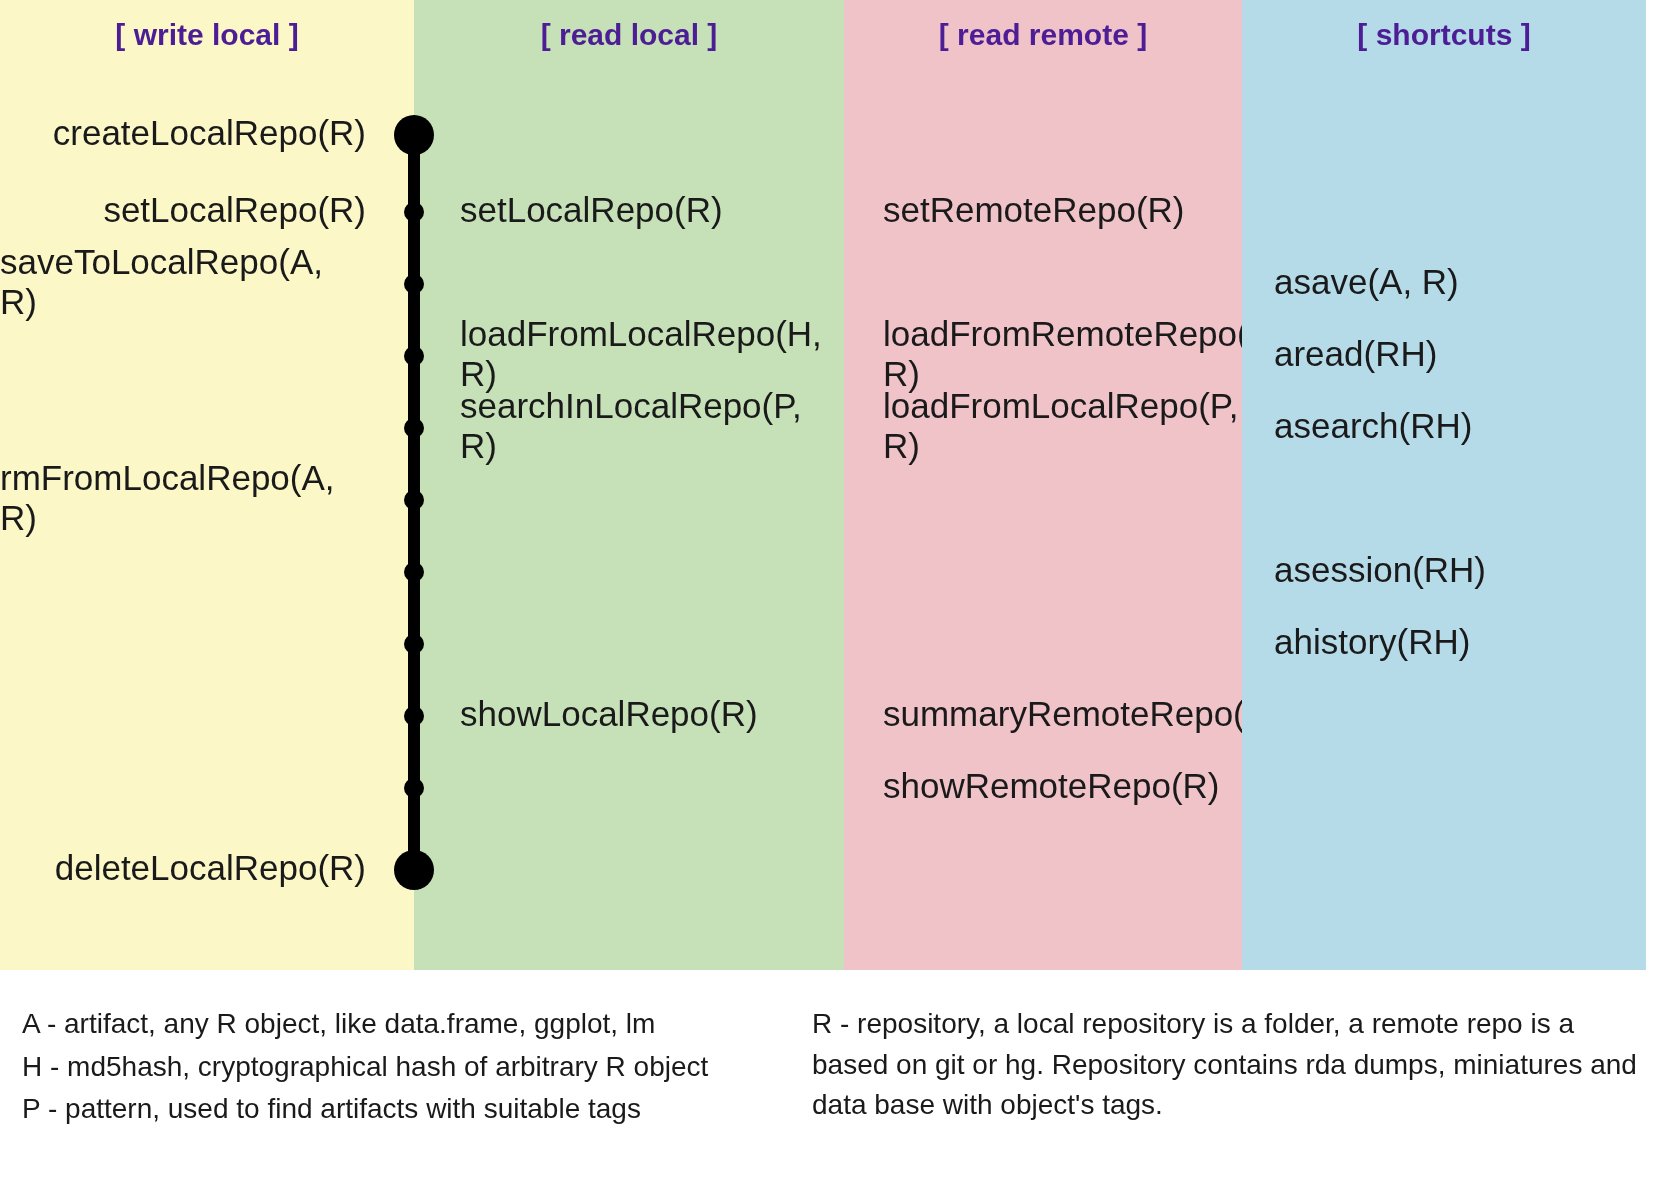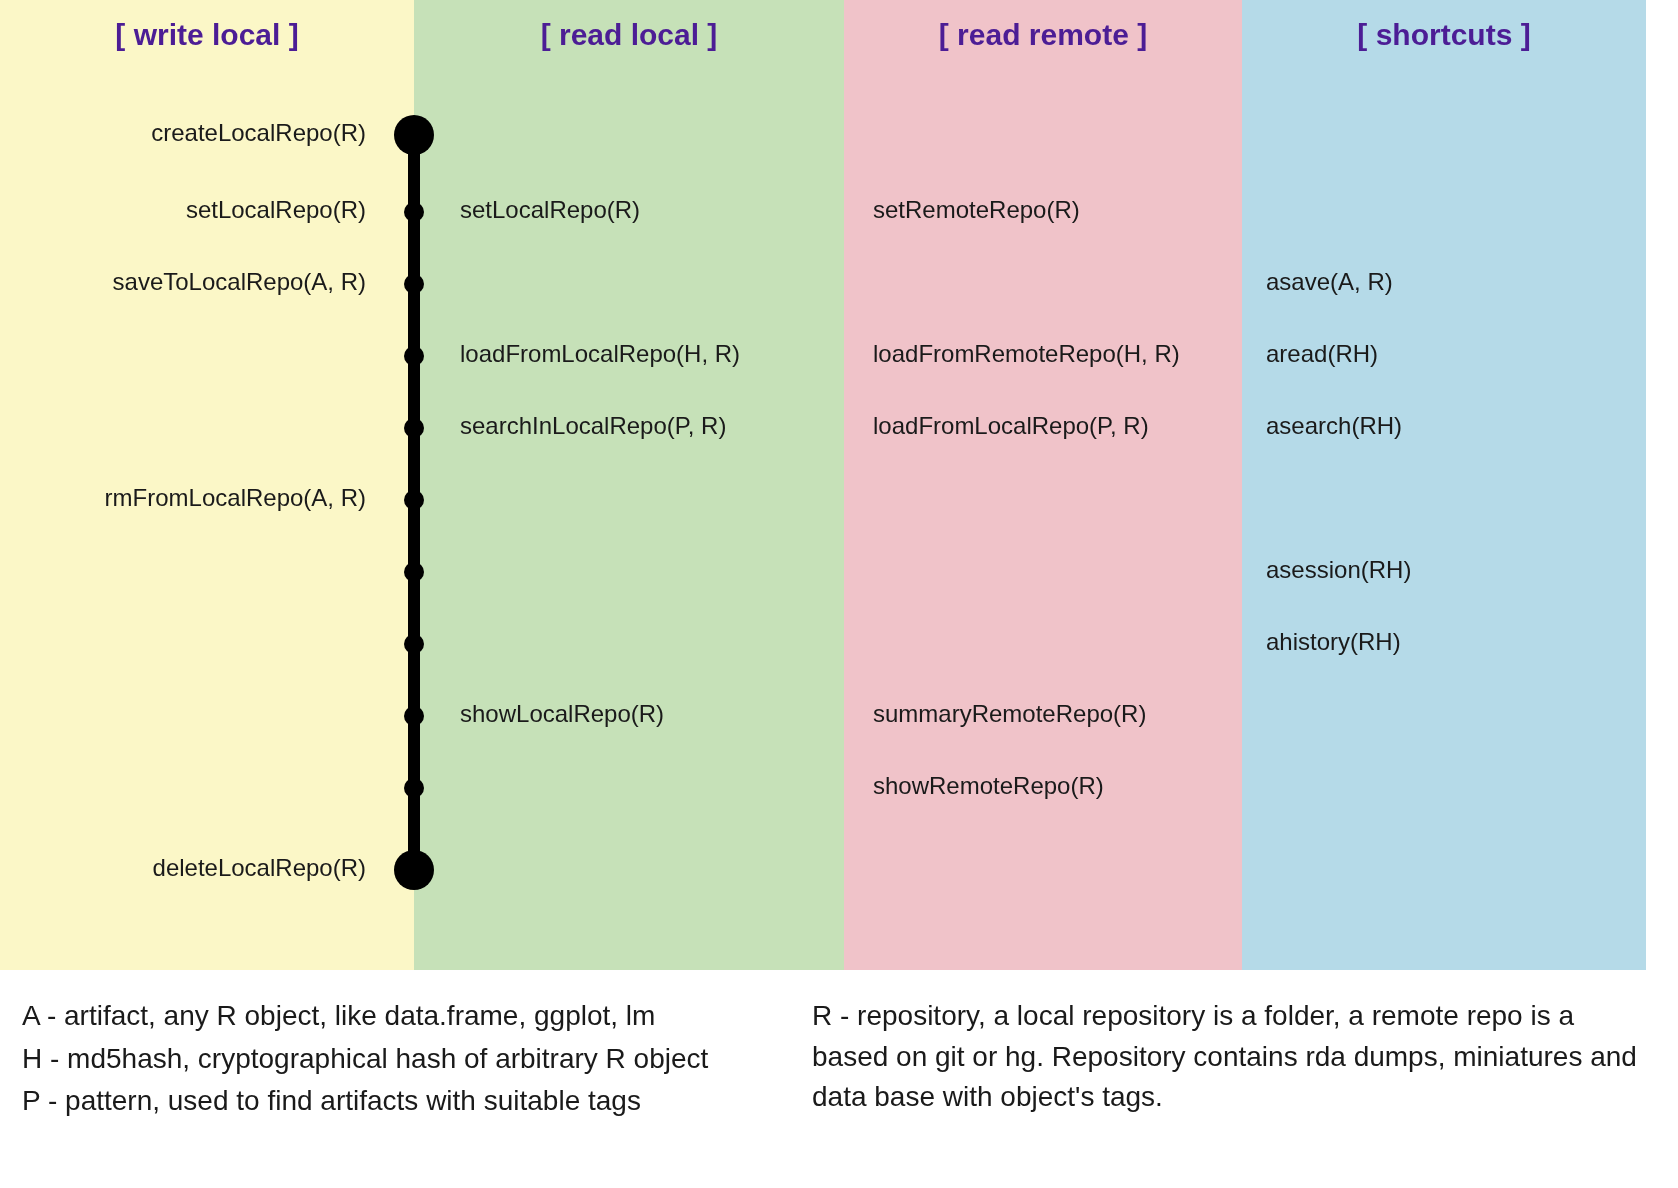--- a/index.html
+++ b/index.html
@@ -27,27 +27,27 @@
       text-align: center;
       font-size: 30px;
       font-weight: bold;
       color: #4c1d95;
       margin-bottom: 40px;
     }
     .row {
       height: 72px;
       display: flex;
       align-items: center;
-      font-size: 24px;
+      font-size: 35px;
       color: #1a1a1a;
     }
     .col-1 .row { justify-content: flex-end; padding-right: 48px; font-family: Arial, sans-serif; }
     .col-2 .row { padding-left: 46px; }
-    .col-3 .row { padding-left: 29px; }
-    .col-4 .row { padding-left: 24px; }
+    .col-3 .row { padding-left: 29px; margin-left: 10px; }
+    .col-4 .row { padding-left: 32px; }
     .row.big { height: 92px; }
     .row.big.first { height: 82px; }
     .timeline {
       position: absolute;
       left: 408px;
       top: 116px;
       width: 12px;
       height: 808px;
       background: #000;
       z-index: 10;
@@ -56,21 +56,21 @@
       position: absolute;
       left: 50%;
       transform: translateX(-50%);
       width: 20px;
       height: 20px;
       border-radius: 50%;
       background: #000;
     }
     .node.big { width: 40px; height: 40px; }
     .legend {
-      padding: 24px 22px;
+      padding: 32px 22px;
       font-size: 28px;
       line-height: 1.45;
       color: #1a1a1a;
       display: flex;
       gap: 70px;
     }
     .legend-left { width: 720px; }
     .legend-right { flex: 1; }
     .legend p { margin: 2px 0; }
   </style>

